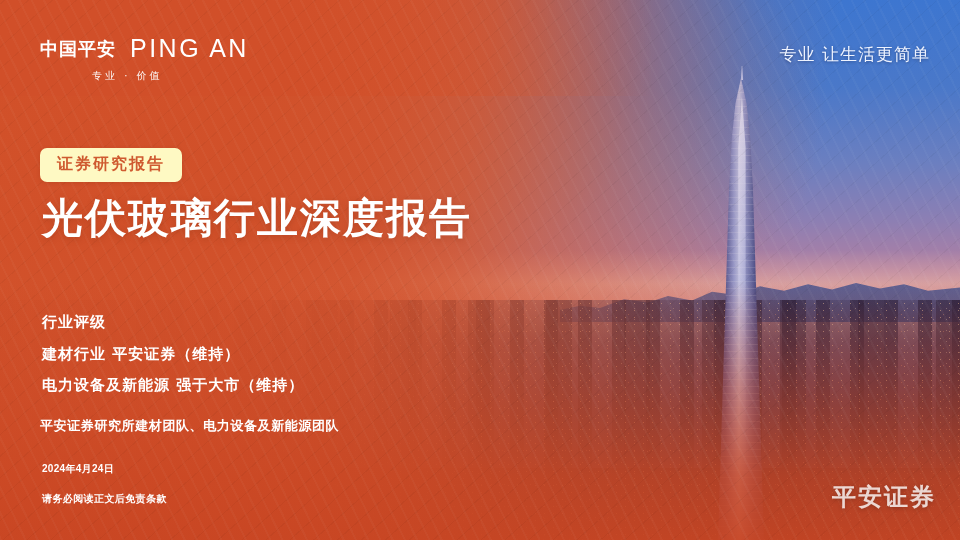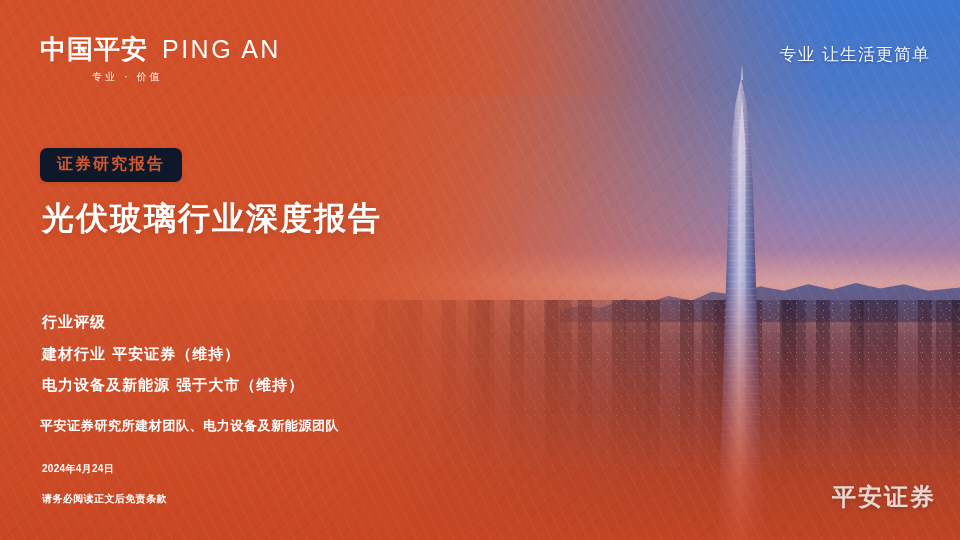--- a/index.html
+++ b/index.html
@@ -129,50 +129,50 @@
       repeating-linear-gradient(-42deg, rgba(0,0,0,.035) 0 1px, rgba(0,0,0,0) 1px 16px);
     opacity:.9;
   }
 
   
   .content{position:absolute;inset:0;}
 
   .logo{position:absolute;left:40px;top:36px;}
   .logo-row{display:flex;align-items:center;gap:14px;}
   .logo-cn{
-    color:#fff;font-size:26px;font-weight:700;letter-spacing:1px;line-height:1;
+    color:#fff;font-size:18px;font-weight:700;letter-spacing:1px;line-height:1;
     font-family:"DejaVu Sans","Liberation Sans",sans-serif;
   }
   .logo-en{
     color:#fff;font-size:25px;font-weight:400;letter-spacing:2.5px;line-height:1;
     font-family:"Liberation Sans",sans-serif;
   }
   .logo-tag{
     margin-top:8px;margin-left:52px;color:#fff;font-size:10px;letter-spacing:3px;
     font-family:"DejaVu Sans","Liberation Sans",sans-serif;opacity:.96;
   }
 
   .slogan{
     position:absolute;right:30px;top:43px;color:#eef3ff;font-size:17px;letter-spacing:1px;
     font-family:"DejaVu Sans","Liberation Sans",sans-serif;
     text-shadow:0 1px 3px rgba(20,30,70,.45);
   }
 
   .badge{
     position:absolute;left:40px;top:148px;
-    background:#0f172a;border-radius:7px;
+    background:#fef9c3;border-radius:7px;
     padding:6px 17px 7px 17px;
     color:#cf5a30;font-size:16px;letter-spacing:2px;
     font-family:"DejaVu Serif","Liberation Serif",serif;font-weight:700;
     box-shadow:0 1px 4px rgba(120,40,10,.18);
   }
 
   .title{position:absolute;left:42px;top:198px;}
   .title-line{
-    color:#fff;font-size:32px;line-height:41px;letter-spacing:2px;font-weight:700;
+    color:#fff;font-size:41px;line-height:41px;letter-spacing:2px;font-weight:700;
     font-family:"DejaVu Serif","Liberation Serif",serif;
     text-shadow:0 2px 6px rgba(140,50,20,.35);
     white-space:nowrap;
   }
 
   .rating{position:absolute;left:42px;top:313px;}
   .rating-head{
     color:#fff;font-size:15px;font-weight:700;letter-spacing:1px;margin-bottom:13px;
     font-family:"DejaVu Serif","Liberation Serif",serif;
   }

